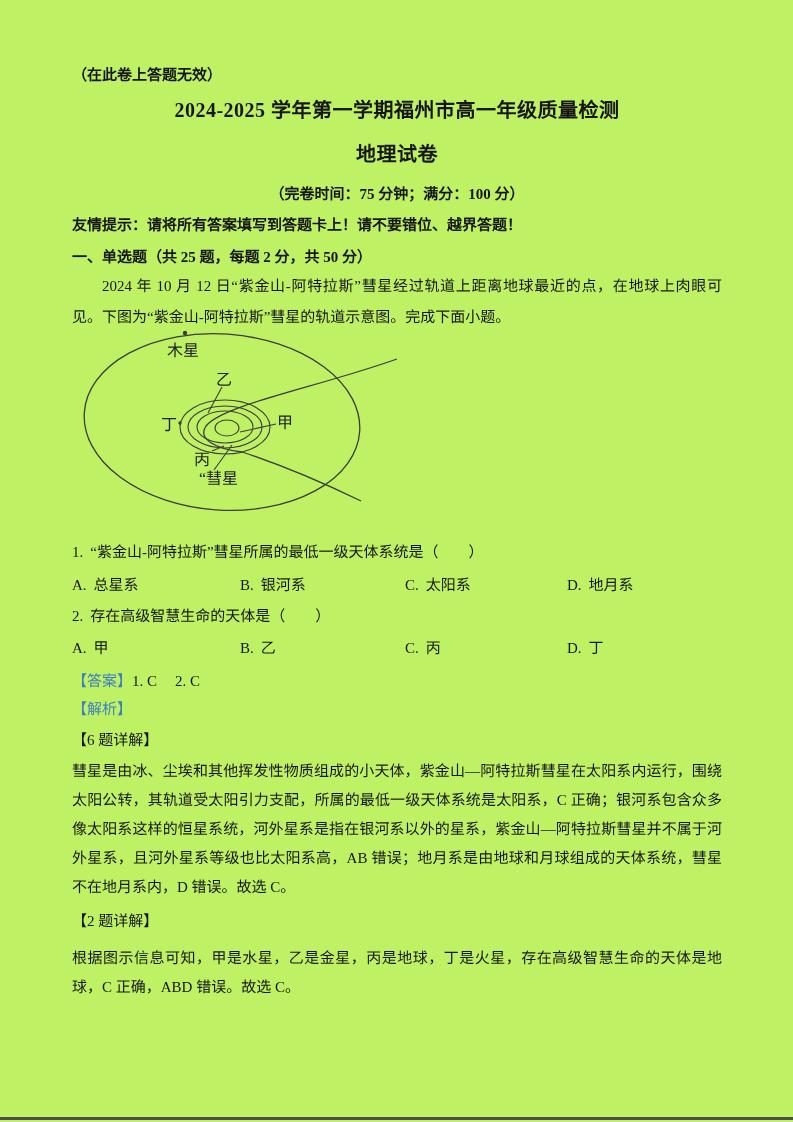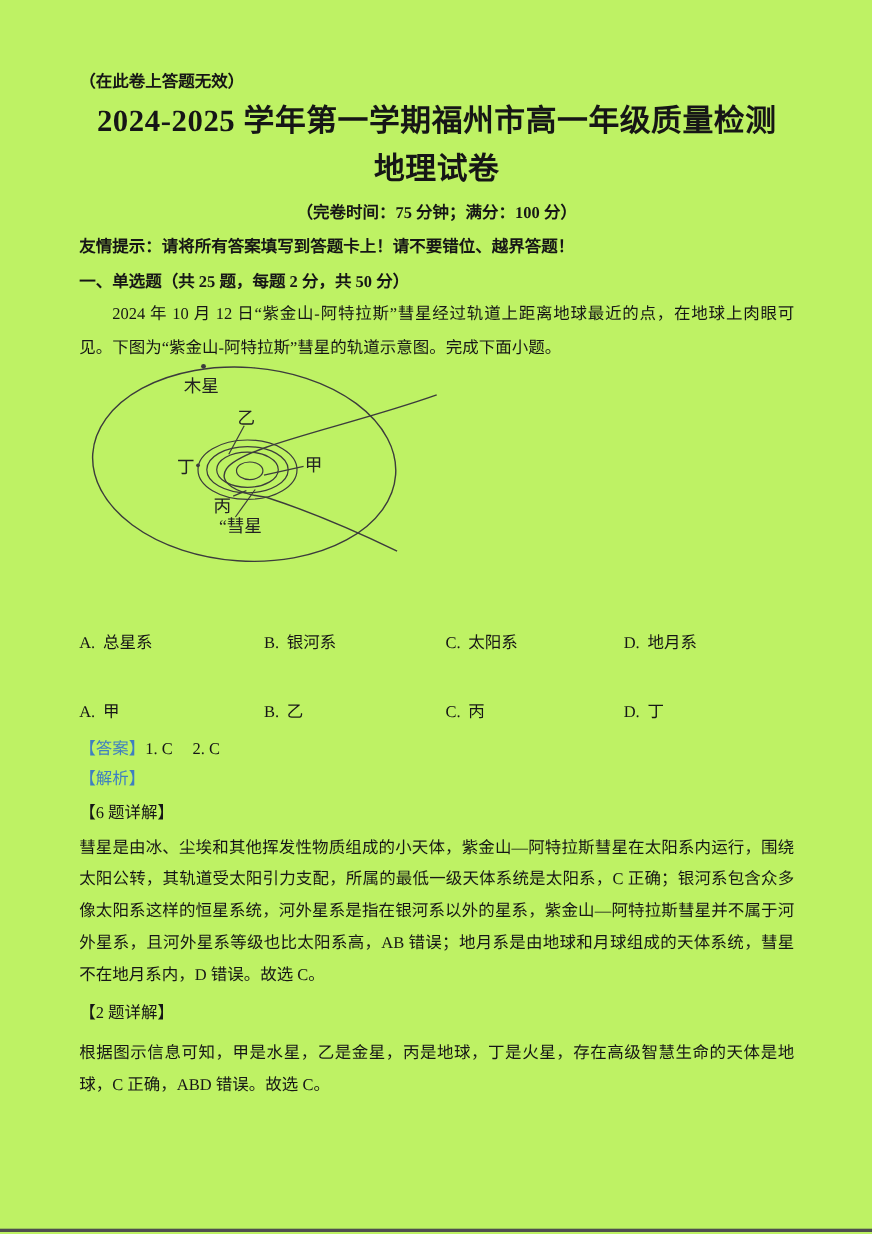--- a/index.html
+++ b/index.html
@@ -4,21 +4,21 @@
 <style>
   html,body{margin:0;padding:0;background:#fff;}
   .page{
     position:relative;width:793px;height:1122px;background:#bef264;
     font-family:"Liberation Serif","DejaVu Serif",serif;
     color:#161616;overflow:hidden;
   }
   .blk{position:absolute;left:72px;width:650px;font-size:15px;line-height:19px;}
   .b{font-weight:bold;}
   .center{text-align:center;}
-  .title{font-size:28px;letter-spacing:.5px;}
+  .title{font-size:20px;letter-spacing:.5px;}
   .jpara{text-align:justify;line-height:31px;}
   .exp{text-align:justify;line-height:29px;}
   .indent{text-indent:2em;}
   .opt-row{height:19px;}
   .opt{position:absolute;top:0;white-space:nowrap;}
   .opt.o0{left:0;} .opt.o1{left:168px;} .opt.o2{left:333px;} .opt.o3{left:495px;}
   .opt .lab{margin-right:7px;}
   .blue{color:#3e7fc1;}
   .ansitem{margin-right:6px;}
   .ansgap{margin-left:12px;}
@@ -71,27 +71,33 @@
 
       <text x="167" y="356" font-size="17">木星</text>
       <text x="216" y="385">乙</text>
       <text x="277" y="428">甲</text>
       <text x="161" y="430">丁</text>
       <text x="194" y="465">丙</text>
       <text x="199" y="484" font-size="15">“彗星</text>
     </svg>
   </div>
 
+  <div class="blk" style="top:543px;">
+    <span class="qnum">1.</span><span>“紫金山-阿特拉斯”彗星所属的最低一级天体系统是（　　）</span>
+  </div>
   <div class="blk opt-row" style="top:576px;">
     <span class="opt o0"><span class="lab">A.</span><span>总星系</span></span>
     <span class="opt o1"><span class="lab">B.</span><span>银河系</span></span>
     <span class="opt o2"><span class="lab">C.</span><span>太阳系</span></span>
     <span class="opt o3"><span class="lab">D.</span><span>地月系</span></span>
   </div>
 
+  <div class="blk" style="top:607px;">
+    <span class="qnum">2.</span><span>存在高级智慧生命的天体是（　　）</span>
+  </div>
   <div class="blk opt-row" style="top:639px;">
     <span class="opt o0"><span class="lab">A.</span><span>甲</span></span>
     <span class="opt o1"><span class="lab">B.</span><span>乙</span></span>
     <span class="opt o2"><span class="lab">C.</span><span>丙</span></span>
     <span class="opt o3"><span class="lab">D.</span><span>丁</span></span>
   </div>
 
   <div class="blk" style="top:672px;">
     <span class="blue">【答案】</span><span class="ansitem">1. C</span><span class="ansgap">2. C</span>
   </div>

